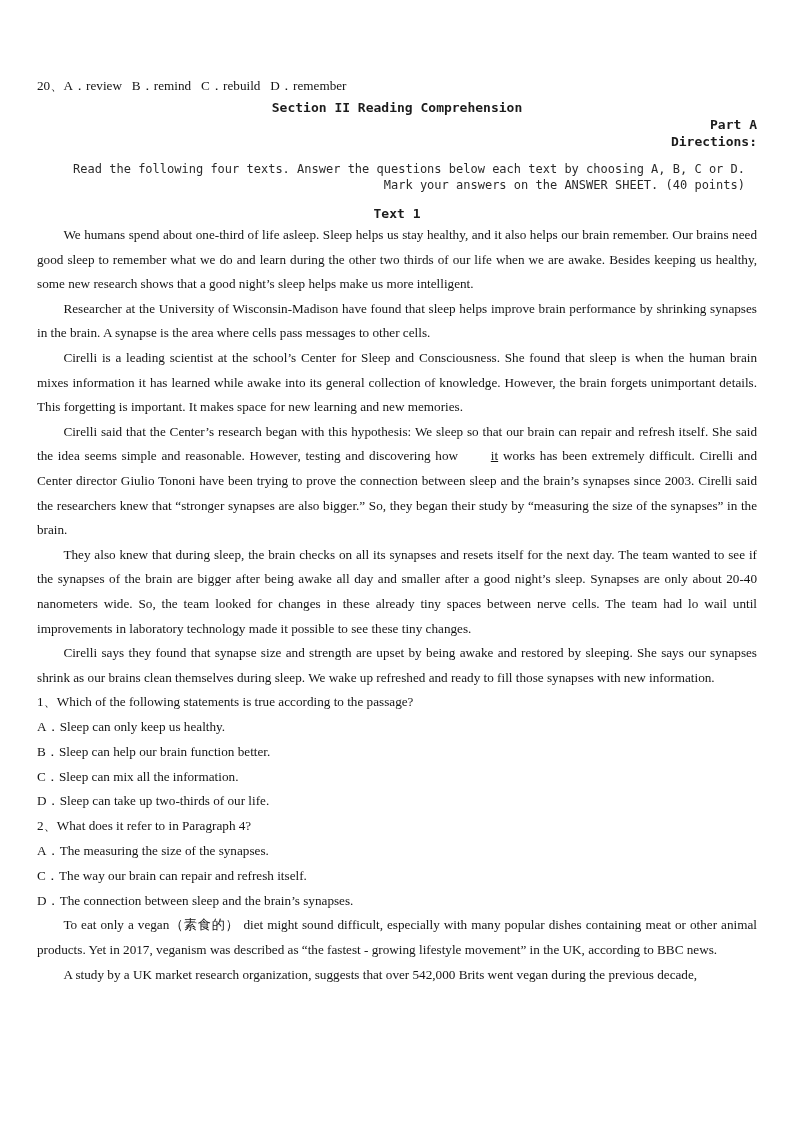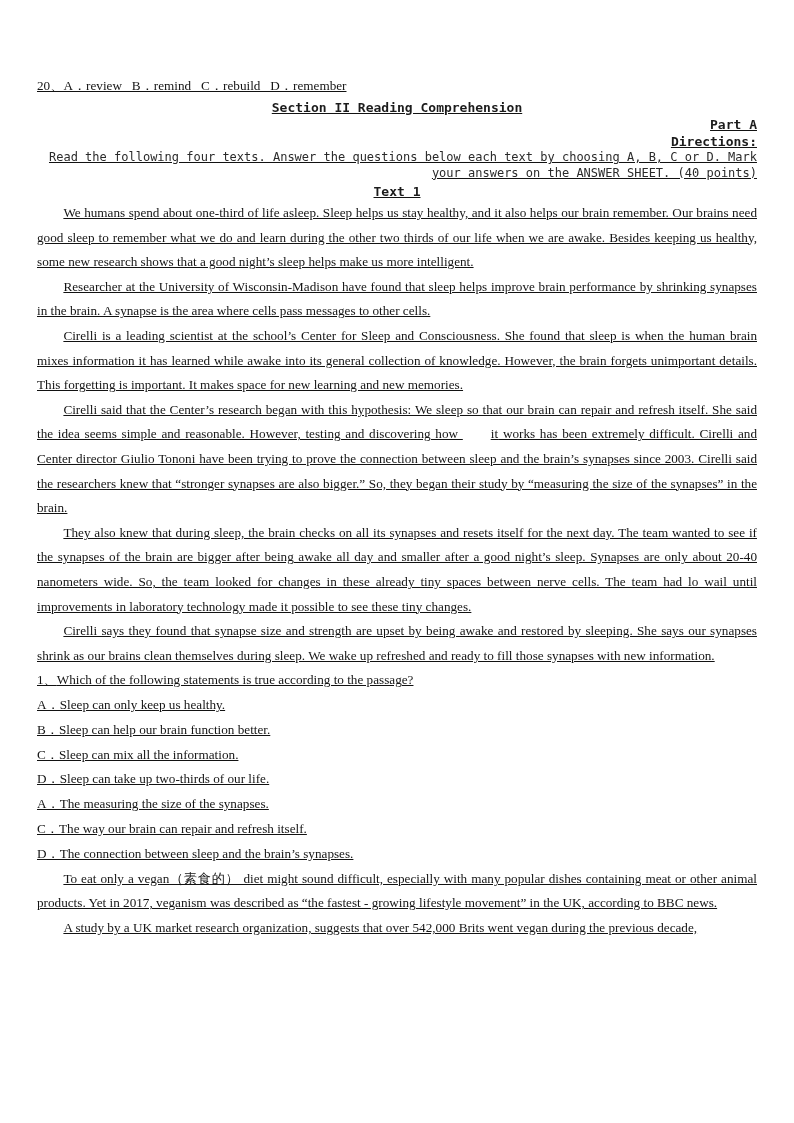--- a/index.html
+++ b/index.html
@@ -10,21 +10,20 @@
   .page {
     position: relative;
     width: 794px;
     height: 1123px;
     margin: 0 auto;
     background: #ffffff;
     color: #121212;
     box-sizing: border-box;
     padding: 76px 37px 0 37px;
     overflow: hidden;
-    text-decoration: underline;
   }
   
   .serif {
     font-family: "Liberation Serif", serif;
     font-size: 13.2px;
     color: #141414;
   }
   .line20 {
     line-height: 20px;
     margin: 0 0 3px 0;
@@ -40,21 +39,21 @@
     font-size: 13px;
     font-weight: 700;
     line-height: 17px;
     margin: 0;
   }
   .center { text-align: center; }
   .dir-body {
     font-size: 12px;
     font-weight: 400;
     line-height: 15.5px;
-    margin: 0;
+    margin: 12px;
     color: #2a2a2a;
   }
   .texthead {
     margin: 2px 0 1px 0;
   }
   p.body {
     margin: 0;
     text-indent: 2em;
     text-align: justify;
     line-height: 24.6px;
@@ -90,20 +89,21 @@
   <p class="serif body"><span>Cirelli said that the Center’s research began with this hypothesis: We sleep so that our brain can repair and refresh itself. She said the idea seems simple and reasonable. However, testing and discovering how </span><span class="uword">it</span><span> works has been extremely difficult. Cirelli and Center director Giulio Tononi have been trying to prove the connection between sleep and the brain’s synapses since 2003. Cirelli said the researchers knew that “stronger synapses are also bigger.” So, they began their study by “measuring the size of the synapses” in the brain.</span></p>
   <p class="serif body">They also knew that during sleep, the brain checks on all its synapses and resets itself for the next day. The team wanted to see if the synapses of the brain are bigger after being awake all day and smaller after a good night’s sleep. Synapses are only about 20-40 nanometers wide. So, the team looked for changes in these already tiny spaces between nerve cells. The team had lo wail until improvements in laboratory technology made it possible to see these tiny changes.</p>
   <p class="serif body">Cirelli says they found that synapse size and strength are upset by being awake and restored by sleeping. She says our synapses shrink as our brains clean themselves during sleep. We wake up refreshed and ready to fill those synapses with new information.</p>
 
   <div class="serif qline"><span>1、</span><span>Which of the following statements is true according to the passage?</span></div>
   <div class="serif optline">A．Sleep can only keep us healthy.</div>
   <div class="serif optline">B．Sleep can help our brain function better.</div>
   <div class="serif optline">C．Sleep can mix all the information.</div>
   <div class="serif optline">D．Sleep can take up two-thirds of our life.</div>
 
+  <div class="serif qline"><span>2、</span><span>What does it refer to in Paragraph 4?</span></div>
   <div class="serif optline">A．The measuring the size of the synapses.</div>
   <div class="serif optline">C．The way our brain can repair and refresh itself.</div>
   <div class="serif optline">D．The connection between sleep and the brain’s synapses.</div>
 
 
   <p class="serif body">To eat only a vegan（素食的） diet might sound difficult, especially with many popular dishes containing meat or other animal products. Yet in 2017, veganism was described as “the fastest - growing lifestyle movement” in the UK, according to BBC news.</p>
   <p class="serif body">A study by a UK market research organization, suggests that over 542,000 Brits went vegan during the previous decade,</p>
 
 </div>
 

